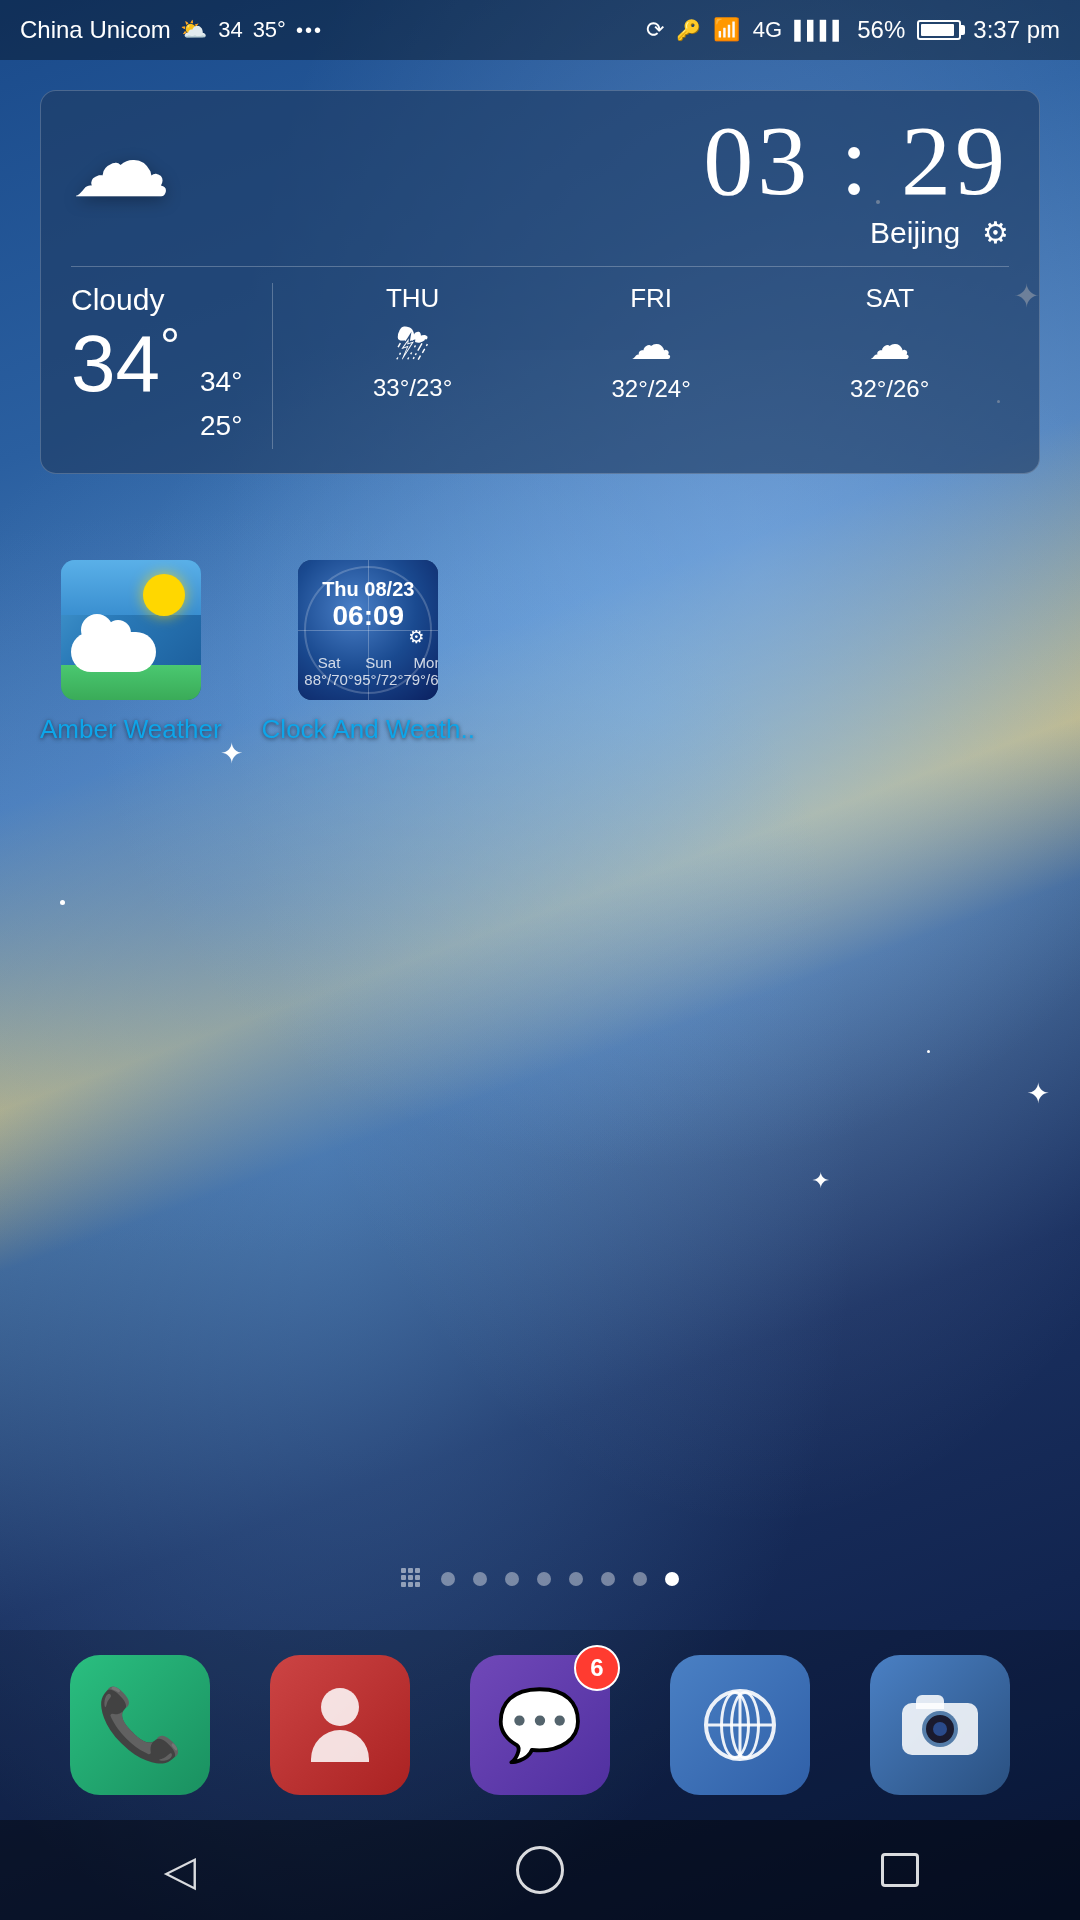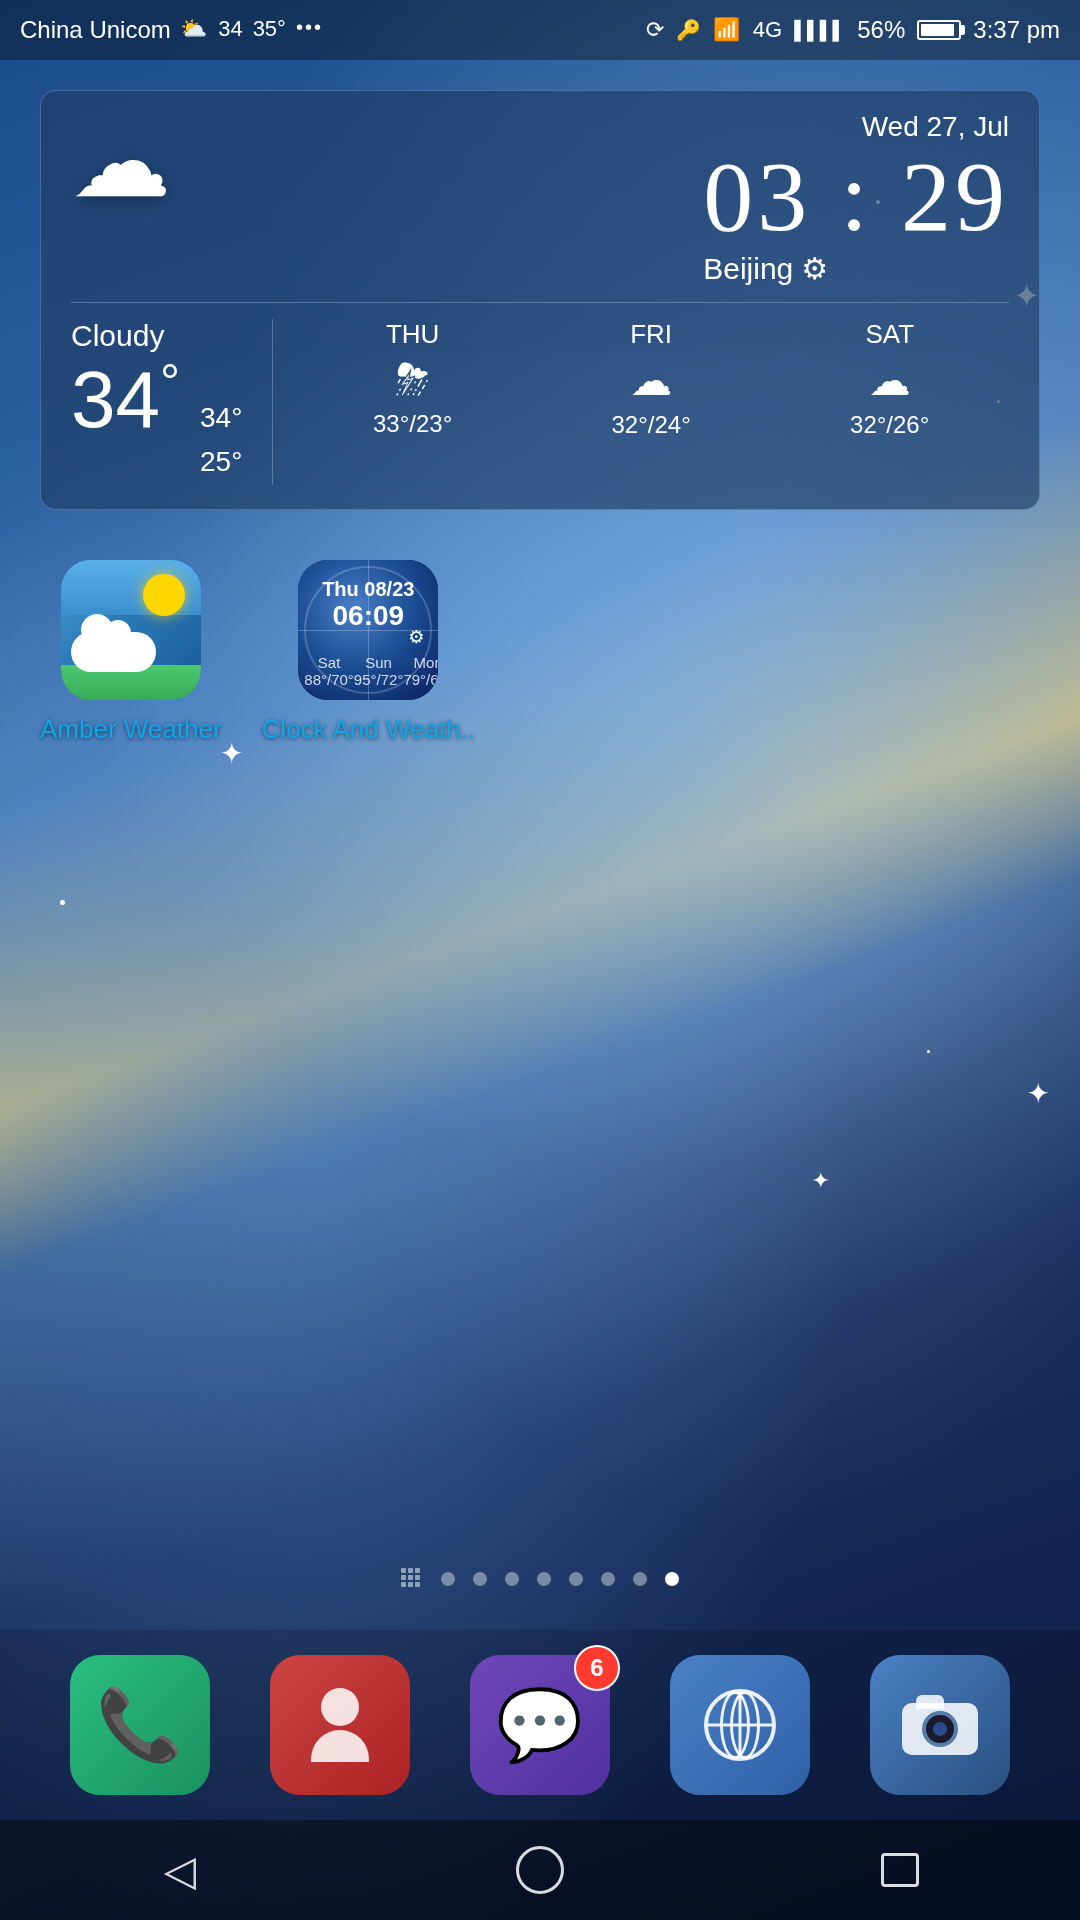--- a/index.html
+++ b/index.html
@@ -64,21 +64,21 @@
       align-items: center;
       justify-content: space-between;
       padding: 0 20px;
       z-index: 100;
       color: white;
       font-size: 24px;
       font-weight: 500;
     }
     .status-left {
       display: flex;
-      align-items: flex-start;
+      align-items: center;
       gap: 10px;
     }
     .status-right {
       display: flex;
       align-items: center;
       gap: 12px;
     }
     .status-carrier {
       font-size: 24px;
     }
@@ -155,22 +155,22 @@
     .widget-time {
       font-size: 100px;
       font-weight: 200;
       line-height: 1;
       letter-spacing: 4px;
       font-family: Liberation Serif, serif;
     }
     .widget-location {
       display: flex;
       align-items: center;
-      justify-content: flex-start;
-      gap: 8px;
+      justify-content: flex-end;
+      gap: 22px;
       font-size: 30px;
       font-weight: 300;
       margin-top: 4px;
     }
     .gear-icon {
       font-size: 30px;
     }
 
     .widget-divider {
       height: 1px;
@@ -245,21 +245,21 @@
     .app-icon-item {
       display: flex;
       flex-direction: column;
       align-items: center;
       gap: 14px;
       cursor: pointer;
     }
     .app-icon-wrapper {
       width: 140px;
       height: 140px;
-      border-radius: 30px;
+      border-radius: 14px;
       overflow: hidden;
       display: flex;
       align-items: flex-start;
       justify-content: center;
     }
     .app-icon-amber {
       background: linear-gradient(135deg, #4a9fd4 0%, #2a7ab8 40%, #1a5a98 100%);
       position: relative;
     }
     .amber-icon-inner {
@@ -560,21 +560,20 @@
         </div>
     </div>
     <span>3:37 pm</span>
   </div>
 </div>
 
 <div class="weather-widget">
   <div class="widget-top">
     <div class="cloud-icon-large">☁</div>
     <div class="widget-datetime">
-      <div class="widget-date">Wed 27, Jul</div>
       <div class="widget-time">03 : 29</div>
       <div class="widget-location">
         <span>Beijing</span>
         <span class="gear-icon">⚙</span>
       </div>
     </div>
   </div>
 
   <div class="widget-divider"></div>
 

